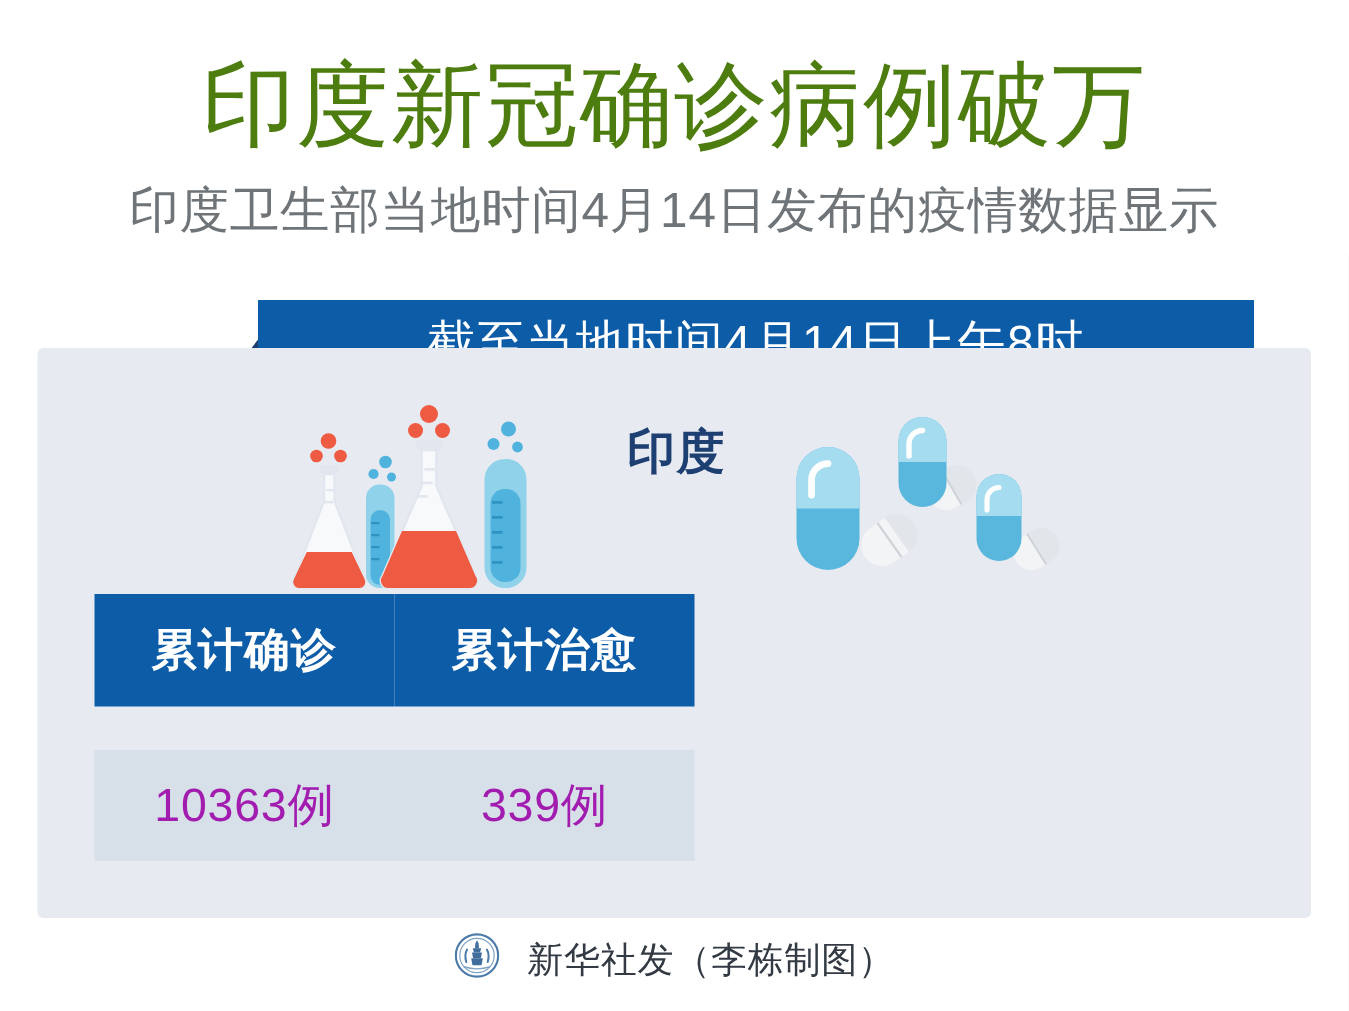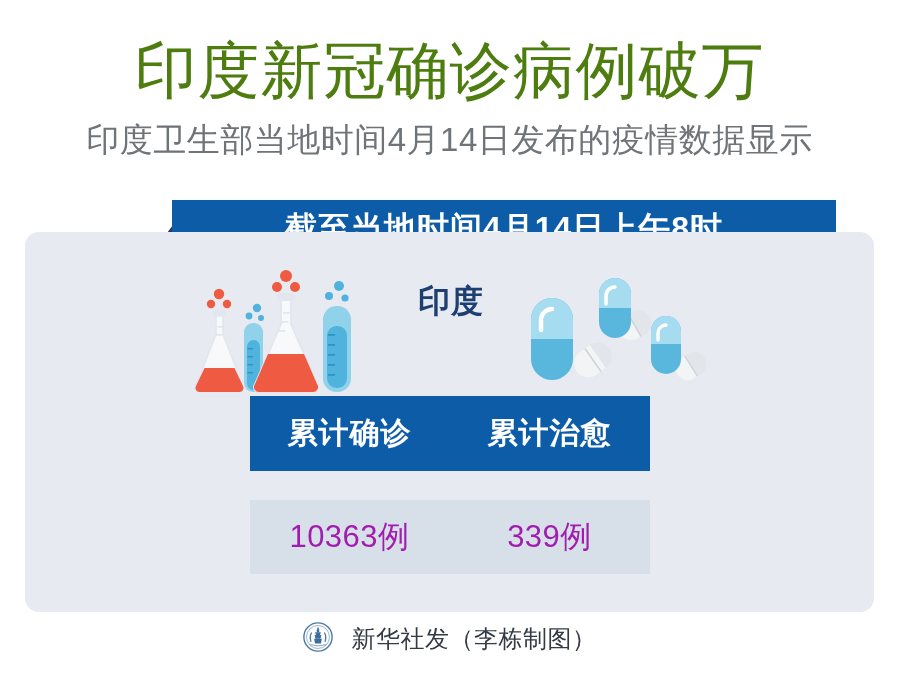--- a/index.html
+++ b/index.html
@@ -67,34 +67,34 @@
     width: 664px;
     height: 58px;
     background: #0d5ca8;
     display: flex;
     align-items: center;
     justify-content: center;
   }
   .ribbon-text {
     color: #ffffff;
     font-size: 32px;
-    font-weight: bold;
+    font-weight: normal;
     letter-spacing: 1px;
     white-space: nowrap;
   }
 
   
   .panel {
     position: absolute;
     left: 25px;
     top: 232px;
     width: 849px;
     height: 380px;
     background: #e7eaf1;
-    border-radius: 14px;
+    border-radius: 4px;
   }
 
   
   .illus-row {
     position: absolute;
     left: 0;
     top: 36px;
     width: 849px;
     height: 130px;
   }
@@ -126,21 +126,21 @@
     letter-spacing: 1px;
   }
 
   
   .stats {
     position: absolute;
     left: 0;
     top: 164px;
     width: 849px;
     display: flex;
-    justify-content: center;
+    justify-content: flex-start;
     padding: 0 38px;
     box-sizing: border-box;
   }
   .stat-col {
     width: 200px;
   }
   .stat-head {
     height: 75px;
     background: #0d5ca8;
     display: flex;

